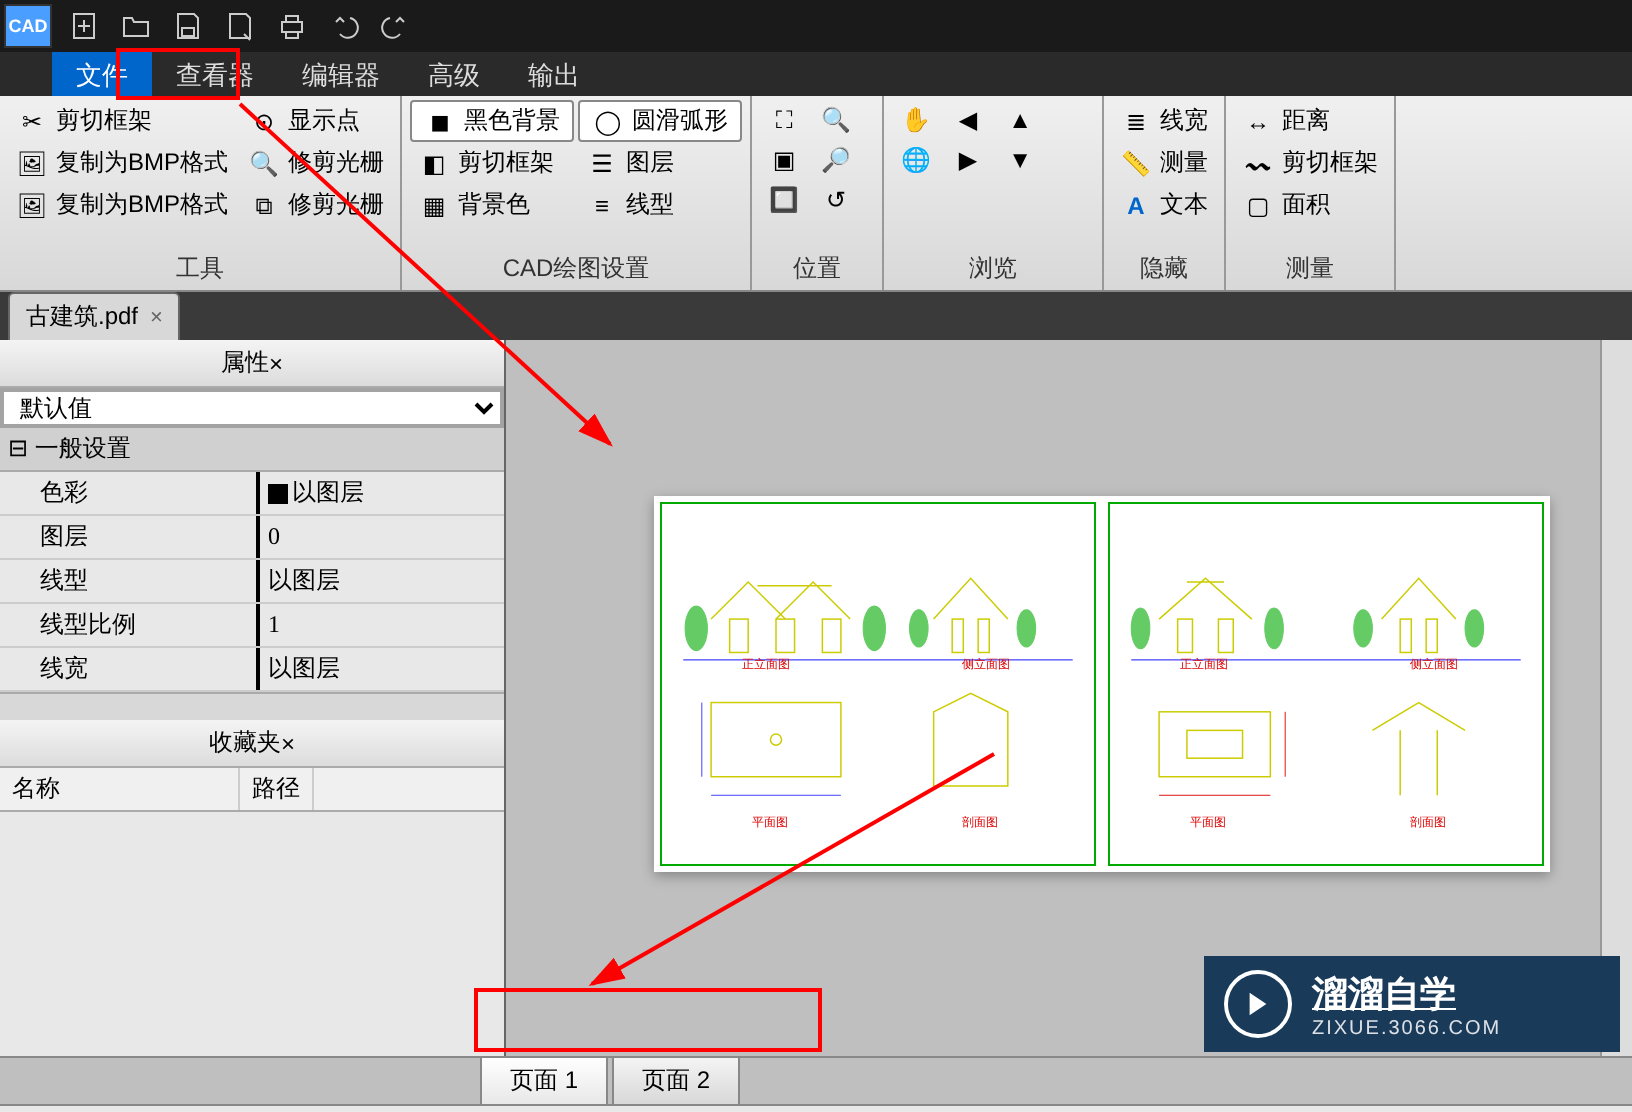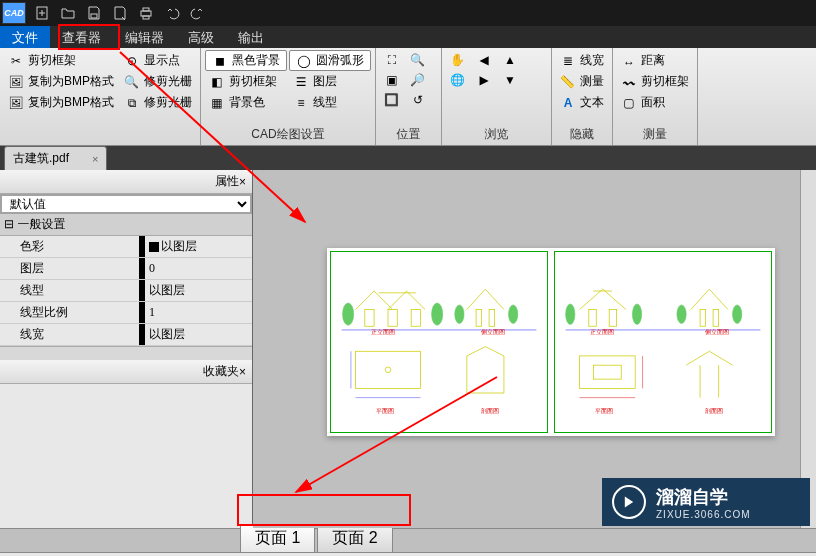--- a/index.html
+++ b/index.html
@@ -1,84 +1,84 @@
 <!DOCTYPE html>
 <html><head>
 <meta charset="utf-8">
 <style>
   * { box-sizing: border-box; margin: 0; padding: 0; }
   body { font-family: "Microsoft YaHei", SimSun, sans-serif; font-size: 12px; background: #2a2a2a; width: 816px; height: 556px; overflow: hidden; position: relative; }
   
   
   .titlebar { height: 26px; background: #1a1a1a; display: flex; align-items: center; padding-left: 2px; }
-  .app-icon { width: 24px; height: 22px; background: #4a9eff; display: flex; align-items: center; justify-content: center; color: #fff; font-size: 9px; font-weight: bold; border: 1px solid #333; font-style: italic; }
+  .app-icon { width: 24px; height: 22px; background: #4a9eff; display: flex; align-items: center; justify-content: center; color: #fff; font-size: 9px; font-weight: bold; border: 1px solid #333; }
   .qat { display: flex; gap: 2px; margin-left: 4px; }
   .qat-btn { width: 24px; height: 20px; display: flex; align-items: center; justify-content: center; color: #ddd; cursor: pointer; }
   .qat-btn svg { width: 16px; height: 16px; }
   
   
-  .menubar { height: 22px; background: #2a2a2a; display: flex; }
+  .menubar { height: 22px; background: #2a2a2a; display: flex; margin-left: 26px; }
   .menu-item { padding: 3px 12px; color: #ddd; cursor: pointer; font-size: 13px; }
   .menu-item.active { background: #0066cc; color: #fff; }
   
   
   .ribbon { background: linear-gradient(#f0f0f0, #d8d8d8); height: 98px; border-bottom: 1px solid #888; display: flex; }
   .ribbon-group { border-right: 1px solid #999; padding: 2px 4px 0 4px; display: flex; flex-direction: column; }
   .group-body { flex: 1; display: flex; gap: 2px; }
   .group-label { text-align: center; font-size: 12px; color: #333; padding: 2px 0; }
   .rbtn { display: flex; align-items: center; gap: 4px; padding: 2px 4px; cursor: pointer; white-space: nowrap; font-size: 12px; color: #000; }
   .rbtn .ico { width: 16px; height: 16px; display: inline-flex; align-items: center; justify-content: center; }
   .col { display: flex; flex-direction: column; gap: 0px; }
   .rbtn-framed { background: #fff; border: 1px solid #888; padding: 1px 6px; border-radius: 2px; }
   
   
   .doctabs { height: 24px; background: #3a3a3a; display: flex; align-items: flex-end; padding-left: 4px; }
-  .doctab { background: #d8d8d8; padding: 3px 8px; font-size: 12px; border: 1px solid #666; border-bottom: none; display: flex; align-items: center; gap: 23px; border-radius: 3px 3px 0 0; }
+  .doctab { background: #d8d8d8; padding: 3px 8px; font-size: 12px; border: 1px solid #666; border-bottom: none; display: flex; align-items: center; gap: 6px; border-radius: 3px 3px 0 0; }
   .doctab .close { cursor: pointer; font-size: 11px; color: #666; }
   
   
   .main { display: flex; height: 358px; background: #888; }
   .left-panel { width: 253px; background: #e8e8e8; display: flex; flex-direction: column; border-right: 1px solid #666; }
-  .panel-hdr { background: linear-gradient(#f4f4f4,#dcdcdc); padding: 3px 6px; font-size: 12px; border-bottom: 1px solid #aaa; display: flex; justify-content: flex-end; align-items: center; }
+  .panel-hdr { background: linear-gradient(#f4f4f4,#dcdcdc); padding: 3px 6px; font-size: 12px; border-bottom: 1px solid #aaa; display: flex; justify-content: center; align-items: center; }
   .combo { width: 100%; height: 20px; background: #fff; border: 2px solid #a3a3a3; font-size: 12px; padding: 0 4px; }
   .prop-grid { flex: 0 0 auto; }
   .prop-cat { background: #d0d0d0; padding: 2px 4px; font-size: 12px; border-bottom: 1px solid #aaa; }
   .prop-row { display: flex; border-bottom: 1px solid #ccc; font-size: 12px; }
-  .prop-name { width: 145px; padding: 2px 4px 2px 20px; border-right: 6px solid #000000; }
+  .prop-name { width: 130px; padding: 2px 4px 2px 20px; border-right: 2px solid #000000; }
   .prop-val { flex: 1; padding: 2px 4px; display: flex; align-items: center; gap: 2px; font-family: Liberation Serif, serif; }
   .sw { width: 10px; height: 10px; background: #000; display: inline-block; }
   .scroll-hint { height: 14px; background: #d8d8d8; border-top: 1px solid #aaa; }
   .fav-panel { flex: 1; background: #e8e8e8; display: flex; flex-direction: column; }
   .fav-cols { display: flex; border-bottom: 1px solid #aaa; background: #f0f0f0; }
   .fav-col { padding: 2px 6px; font-size: 12px; border-right: 1px solid #ccc; }
   
   
   .canvas-wrap { flex: 1; background: #bfbfbf; position: relative; overflow: hidden; }
   .page-preview { position: absolute; left: 74px; top: 78px; width: 448px; height: 188px; background: #fff; box-shadow: 0 2px 6px rgba(0,0,0,0.3); display: flex; }
   .half { flex: 1; border: 1px solid #0a0; margin: 3px; position: relative; }
   .draw { position: absolute; inset: 6px; }
   .draw svg { width: 100%; height: 100%; }
   .cap { position: absolute; font-size: 6px; color: #d00; }
   .scrollbar-v { position: absolute; right: 0; top: 0; bottom: 0; width: 16px; background: #ddd; border-left: 1px solid #999; }
   
   
   .page-tabs { height: 24px; background: #bfbfbf; display: flex; align-items: flex-end; padding-left: 240px; border-top: 1px solid #888; }
-  .page-tab { background: linear-gradient(#f4f4f4,#d8d8d8); padding: 3px 14px; font-size: 16px; border: 1px solid #888; border-bottom: none; margin-right: 2px; cursor: pointer; }
+  .page-tab { background: linear-gradient(#f4f4f4,#d8d8d8); padding: 3px 14px; font-size: 12px; border: 1px solid #888; border-bottom: none; margin-right: 2px; cursor: pointer; }
   .page-tab:first-child { background: linear-gradient(#fff,#e8e8e8); }
   
   
   .cmdline { height: 22px; background: #e8e8e8; border-top: 1px solid #888; padding: 3px 6px; font-size: 12px; }
   
   
   .anno { position: absolute; pointer-events: none; }
   .red-box { border: 2px solid #ff0000; }
   .arrow-svg { position: absolute; pointer-events: none; }
   .watermark { position: absolute; right: 6px; bottom: 30px; width: 208px; height: 48px; background: #1a3a5a; color: #fff; display: flex; align-items: center; padding: 0 10px; gap: 10px; }
   .watermark .play { width: 34px; height: 34px; border: 2px solid #fff; border-radius: 50%; display: flex; align-items: center; justify-content: center; }
-  .watermark .txt1 { font-size: 18px; font-weight: bold; }
+  .watermark .txt1 { font-size: 18px; font-weight: bold; text-decoration: underline; }
   .watermark .txt2 { font-size: 10px; letter-spacing: 1px; opacity: .85; }
 </style>
 </head>
 <body>
 
 <div class="titlebar">
   <div class="app-icon">CAD</div>
   <div class="qat">
     <div class="qat-btn">
         <svg viewBox="0 0 16 16">
@@ -160,20 +160,21 @@
         <div class="rbtn">
             <span class="ico">🔍</span>
             <span>修剪光栅</span>
           </div>
         <div class="rbtn">
             <span class="ico">⧉</span>
             <span>修剪光栅</span>
           </div>
       </div>
     </div>
+    <div class="group-label">工具</div>
   </div>
 
   <div class="ribbon-group">
     <div class="group-body">
       <div class="col">
         <div class="rbtn rbtn-framed">
             <span class="ico">◼</span>
             <span>黑色背景</span>
           </div>
         <div class="rbtn">
@@ -341,20 +342,26 @@
         </div>
       <div class="prop-row">
           <div class="prop-name">线宽</div>
           <div class="prop-val">以图层</div>
         </div>
     </div>
     <div class="scroll-hint"></div>
     <div class="panel-hdr">
       <span>收藏夹</span>
       <span>×</span>
+    </div>
+    <div class="fav-panel">
+      <div class="fav-cols">
+        <div class="fav-col" style="width:120px">名称</div>
+        <div class="fav-col">路径</div>
+      </div>
     </div>
   </div>
 
   <div class="canvas-wrap">
     <div class="page-preview">
       <div class="half">
         <div class="draw">
         <svg viewBox="0 0 220 170">
 
           <g stroke="#cc0" stroke-width="0.8" fill="none">

